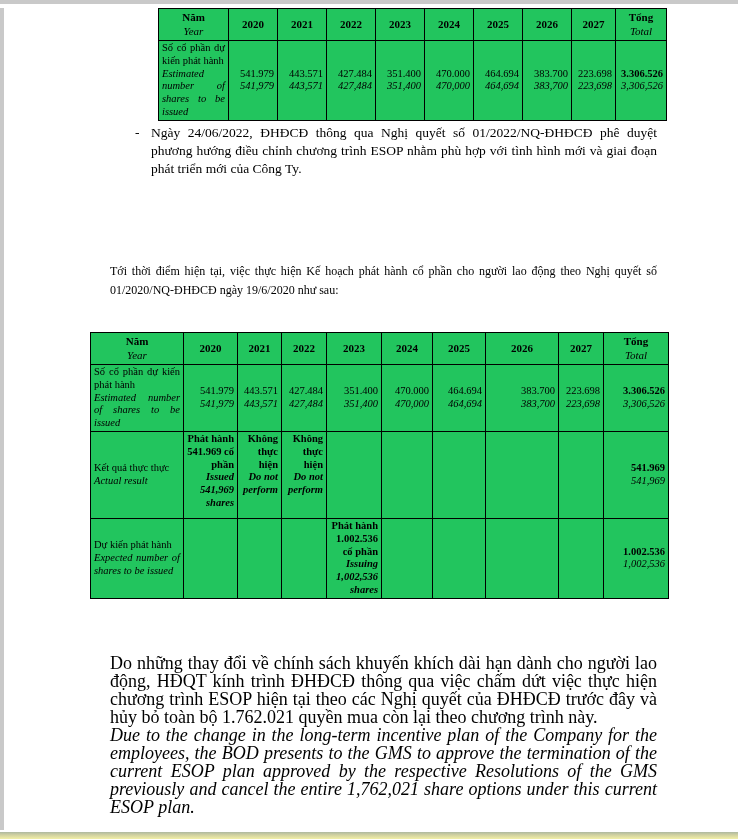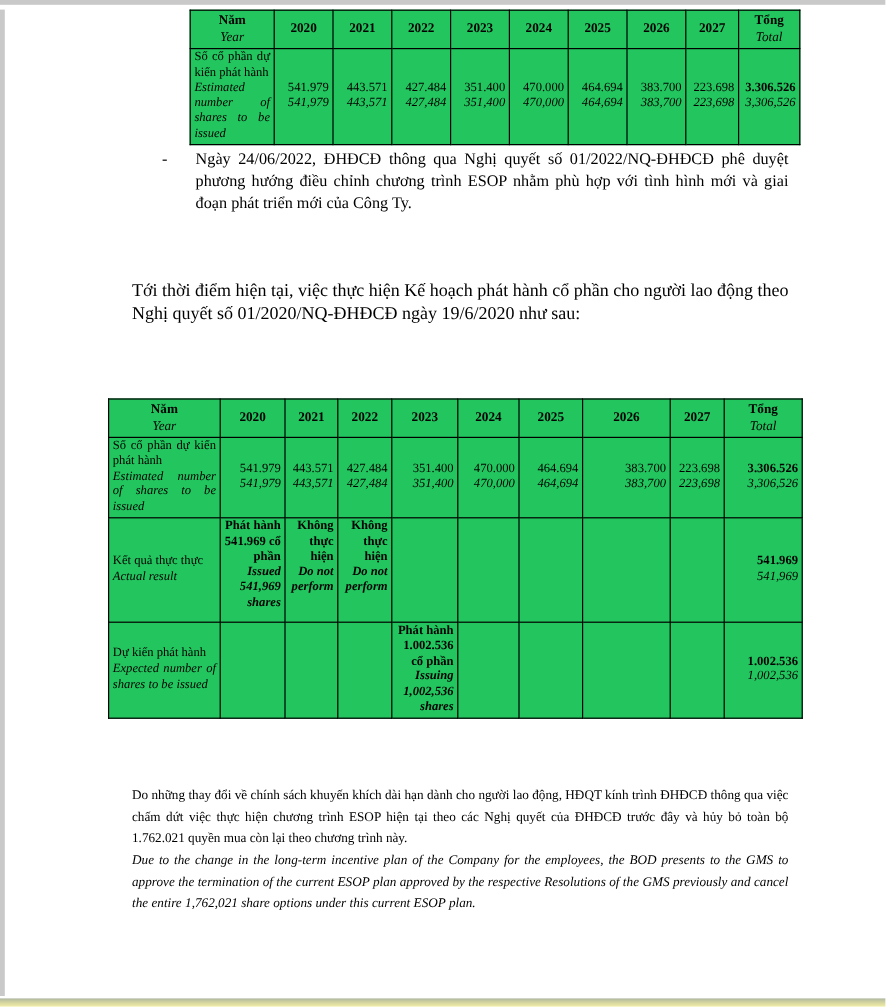--- a/index.html
+++ b/index.html
@@ -35,26 +35,26 @@
   td.tot { text-align:right; }
   .tot .vn { display:block; font-weight:bold; }
   .tot .en { display:block; font-weight:normal; font-style:italic; }
 
   td.tl { vertical-align:top; text-align:right; }
   .tl .vn { display:block; font-weight:bold; }
   .tl .en { display:block; font-weight:bold; font-style:italic; }
 
   .bullet { position:absolute; left:135px; top:124px; width:522px; font-size:13.5px; line-height:18px; }
   .bullet .dash { position:absolute; left:0; top:0; }
-  .bullet .txt  { margin-left:28px; }
+  .bullet .txt  { margin-left:16px; }
   .jus { text-align:justify; }
   .it  { font-style:italic; }
 
-  .para1 { position:absolute; left:110px; top:234px; width:547px; font-size:15px; line-height:19px; }
-  .para2 { position:absolute; left:110px; top:654px; width:547px; font-size:11px; line-height:18px; }
+  .para1 { position:absolute; left:110px; top:262px; width:547px; font-size:12px; line-height:19px; }
+  .para2 { position:absolute; left:110px; top:654px; width:547px; font-size:18px; line-height:18px; }
 </style>
 </head>
 <body>
 
 <div class="page">
   <div class="strip-top"></div>
   <div class="strip-left"></div>
 
   <table class="t t1">
     <colgroup>

